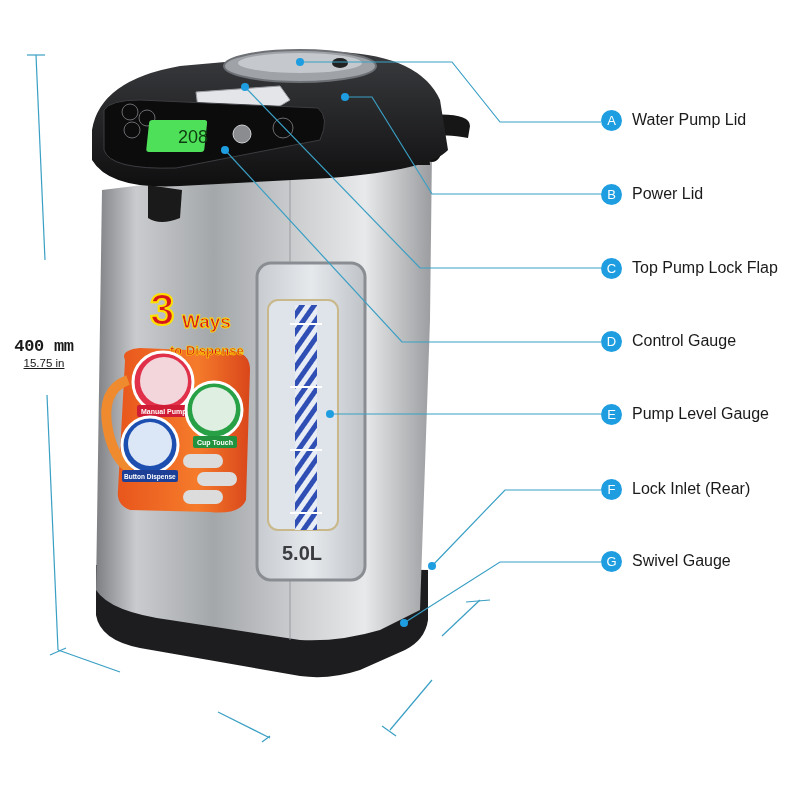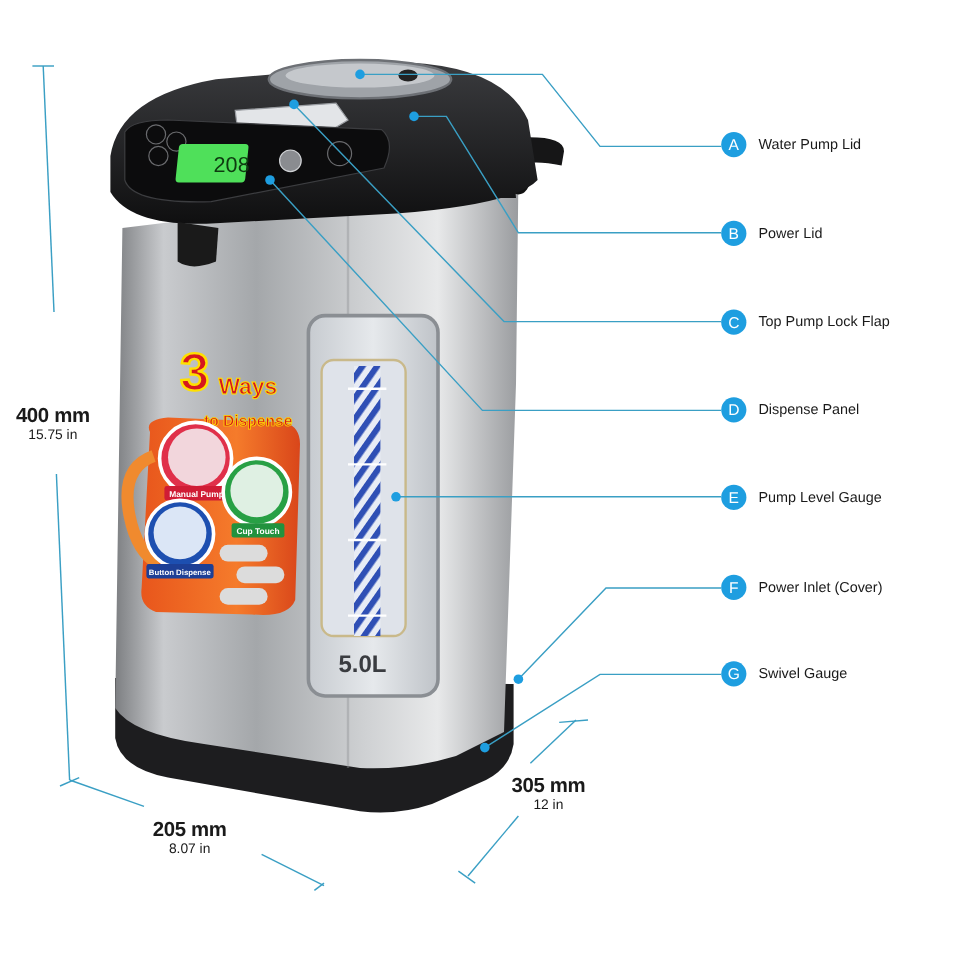--- a/index.html
+++ b/index.html
@@ -1,24 +1,24 @@
 <!DOCTYPE html>
 <html><head>
 <meta charset="utf-8">
 <style>
   html, body { margin:0; padding:0; background:#ffffff; }
   body { width:800px; height:800px; position:relative; overflow:hidden; font-family:"Liberation Sans", sans-serif; }
   .stage { position:absolute; left:0; top:0; width:800px; height:800px; }
   svg.art { position:absolute; left:0; top:0; }
   .callout { position:absolute; left:601px; display:flex; align-items:center; height:24px; }
   .badge { width:21px; height:21px; border-radius:50%; background:#1e9ee0; color:#ffffff; font-size:13px; display:flex; align-items:center; justify-content:center; margin-right:10px; }
-  .clabel { font-size:12px; color:#1a1a1a; white-space:nowrap; }
+  .clabel { font-size:16px; color:#1a1a1a; white-space:nowrap; }
   .dim { position:absolute; text-align:center; color:#1a1a1a; }
-  .dim .mm { font-size:17px; font-weight:bold; letter-spacing:-0.3px; display:block; line-height:19px; }
-  .dim .inch { font-size:11.5px; display:block; line-height:14px; }
+  .dim .mm { font-size:17px; font-weight:bold; letter-spacing:-0.3px; display:block; line-height:19px;font-family:Liberation Mono, monospace; }
+  .dim .inch { font-size:11.5px; display:block; line-height:14px;text-decoration:underline; }
   .panel-text { font-family:"Liberation Sans", sans-serif; }
 </style>
 </head>
 <body>
 
 <div class="stage">
 
   <svg class="art" width="800" height="800" viewBox="0 0 800 800">
     <defs>
       <linearGradient id="steel" x1="0" x2="1" y1="0" y2="0">
@@ -149,41 +149,33 @@
   <div class="callout" style="top:182px;">
     <span class="badge">B</span>
     <span class="clabel">Power Lid</span>
   </div>
   <div class="callout" style="top:256px;">
     <span class="badge">C</span>
     <span class="clabel">Top Pump Lock Flap</span>
   </div>
   <div class="callout" style="top:329px;">
     <span class="badge">D</span>
-    <span class="clabel">Dispense Panel</span>
+    <span class="clabel">Control Gauge</span>
   </div>
   <div class="callout" style="top:402px;">
     <span class="badge">E</span>
     <span class="clabel">Pump Level Gauge</span>
   </div>
   <div class="callout" style="top:477px;">
     <span class="badge">F</span>
-    <span class="clabel">Power Inlet (Cover)</span>
+    <span class="clabel">Lock Inlet (Rear)</span>
   </div>
   <div class="callout" style="top:549px;">
     <span class="badge">G</span>
     <span class="clabel">Swivel Gauge</span>
   </div>
 
   <div class="dim" style="left:2px; top:337px; width:84px;">
     <span class="mm">400 mm</span>
     <span class="inch">15.75 in</span>
   </div>
-  <div class="dim" style="left:115px; top:682px; width:86px;">
-    <span class="mm">205 mm</span>
-    <span class="inch">8.07 in</span>
-  </div>
-  <div class="dim" style="left:414px; top:645px; width:86px;">
-    <span class="mm">305 mm</span>
-    <span class="inch">12 in</span>
-  </div>
 
 </div>
 
 </body></html>

